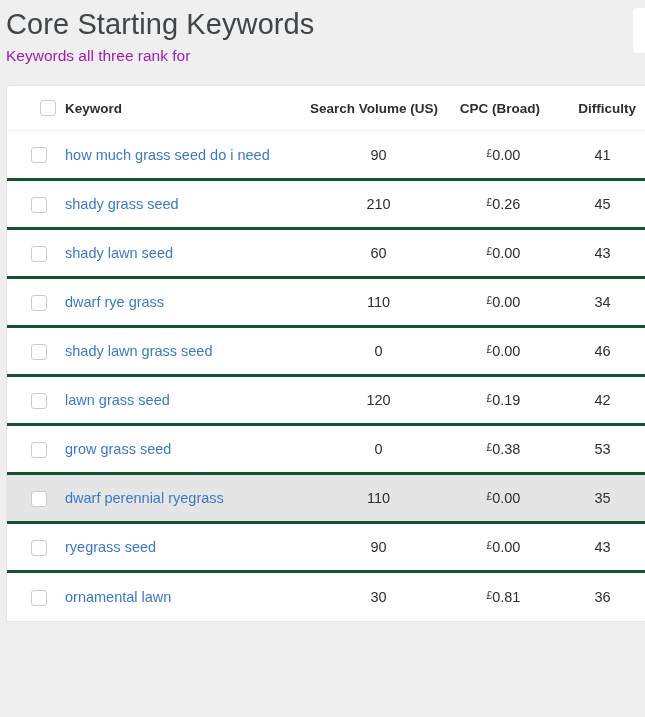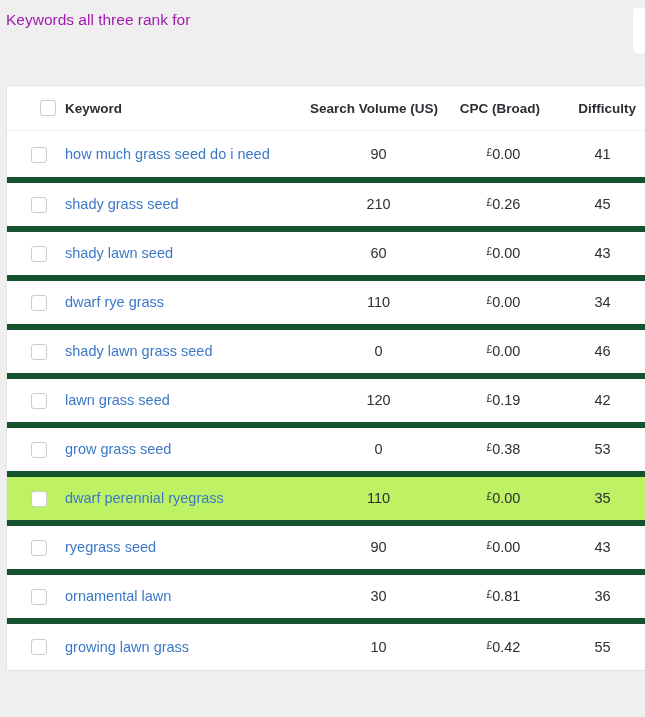--- a/index.html
+++ b/index.html
@@ -90,24 +90,24 @@
     white-space: nowrap;
   }
   thead th.th-keyword { text-align: left; }
   thead th.th-num     { text-align: right; padding-right: 0; }
   thead th.th-diff    { text-align: right; padding-right: 9px; }
   thead th.th-cpc     { padding-right: 20px; }
   thead th.th-vol     { padding-right: 19px; }
 
   tbody tr {
     height: 49px;
-    border-top: 6px solid #14532d;
+    border-top: 3px solid #14532d;
   }
   tbody tr:first-child { border-top: none; margin-top: 12px; }
-  tbody tr.highlight { background: #bef264; }
+  tbody tr.highlight { background: #e5e5e5; }
 
   td.cell-check { text-align: left; }
   td.cell-keyword {
     text-align: left;
     font-size: 14.5px;
   }
   td.cell-keyword a {
     color: #3c78c8;
     text-decoration: none;
   }
@@ -139,20 +139,21 @@
     vertical-align: middle;
   }
   thead .cb { margin-left: 24px; }
 </style>
 </head>
 <body>
 
 <div class="edge-panel"></div>
 
 <div class="page-header">
+  <h1 class="page-title">Core Starting Keywords</h1>
   <p class="page-subtitle">Keywords all three rank for</p>
 </div>
 
 <div class="table-card">
   <table class="kw-table">
     <colgroup>
       <col class="col-check">
       <col class="col-keyword">
       <col class="col-volume">
       <col class="col-cpc">
@@ -233,22 +234,15 @@
           <td class="cell-num cell-cpc"><span class="cur">£</span><span>0.00</span></td>
           <td class="cell-num cell-diff">43</td>
         </tr>
         <tr>
           <td class="cell-check"><span class="cb"></span></td>
           <td class="cell-keyword"><a>ornamental lawn</a></td>
           <td class="cell-num cell-vol">30</td>
           <td class="cell-num cell-cpc"><span class="cur">£</span><span>0.81</span></td>
           <td class="cell-num cell-diff">36</td>
         </tr>
-        <tr>
-          <td class="cell-check"><span class="cb"></span></td>
-          <td class="cell-keyword"><a>growing lawn grass</a></td>
-          <td class="cell-num cell-vol">10</td>
-          <td class="cell-num cell-cpc"><span class="cur">£</span><span>0.42</span></td>
-          <td class="cell-num cell-diff">55</td>
-        </tr>
       </tbody>
   </table>
 </div>
 
 </body></html>

